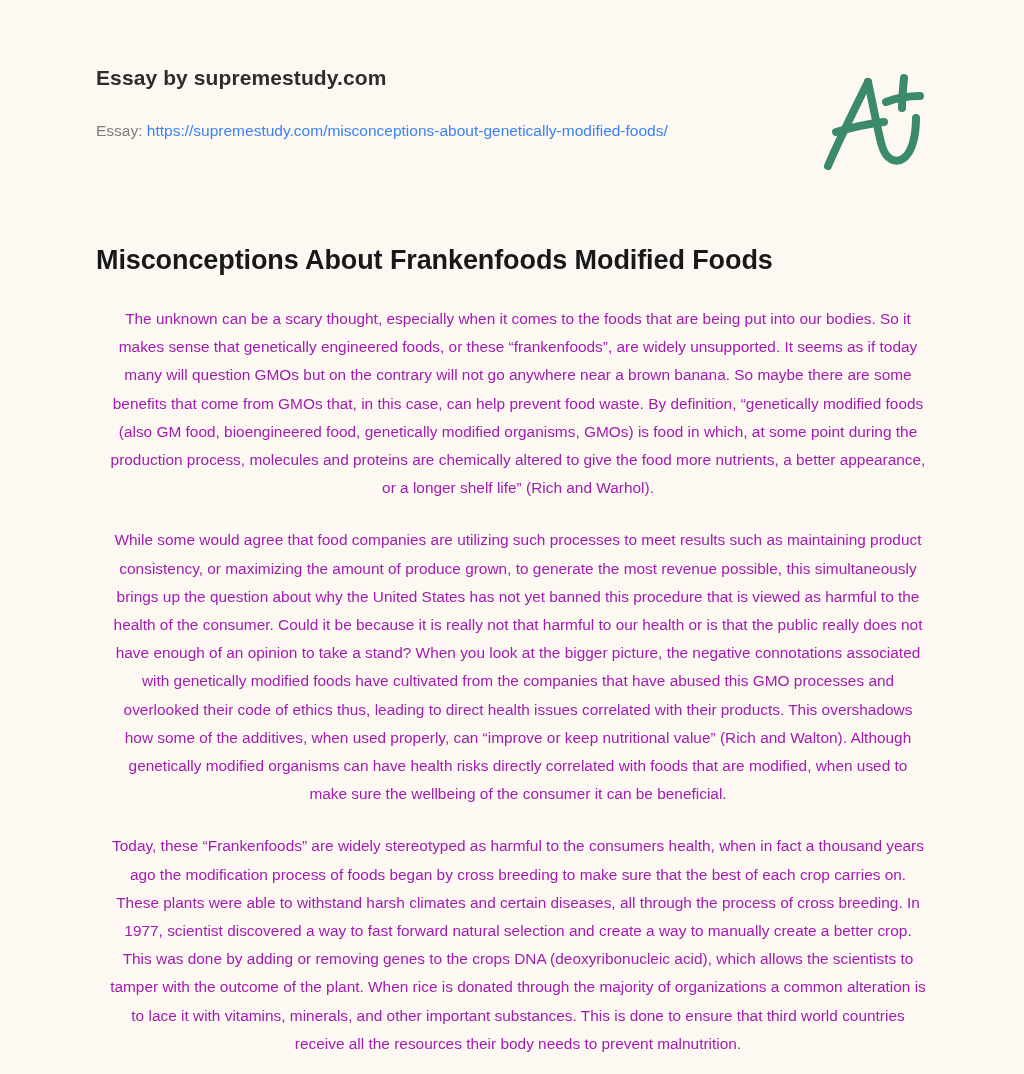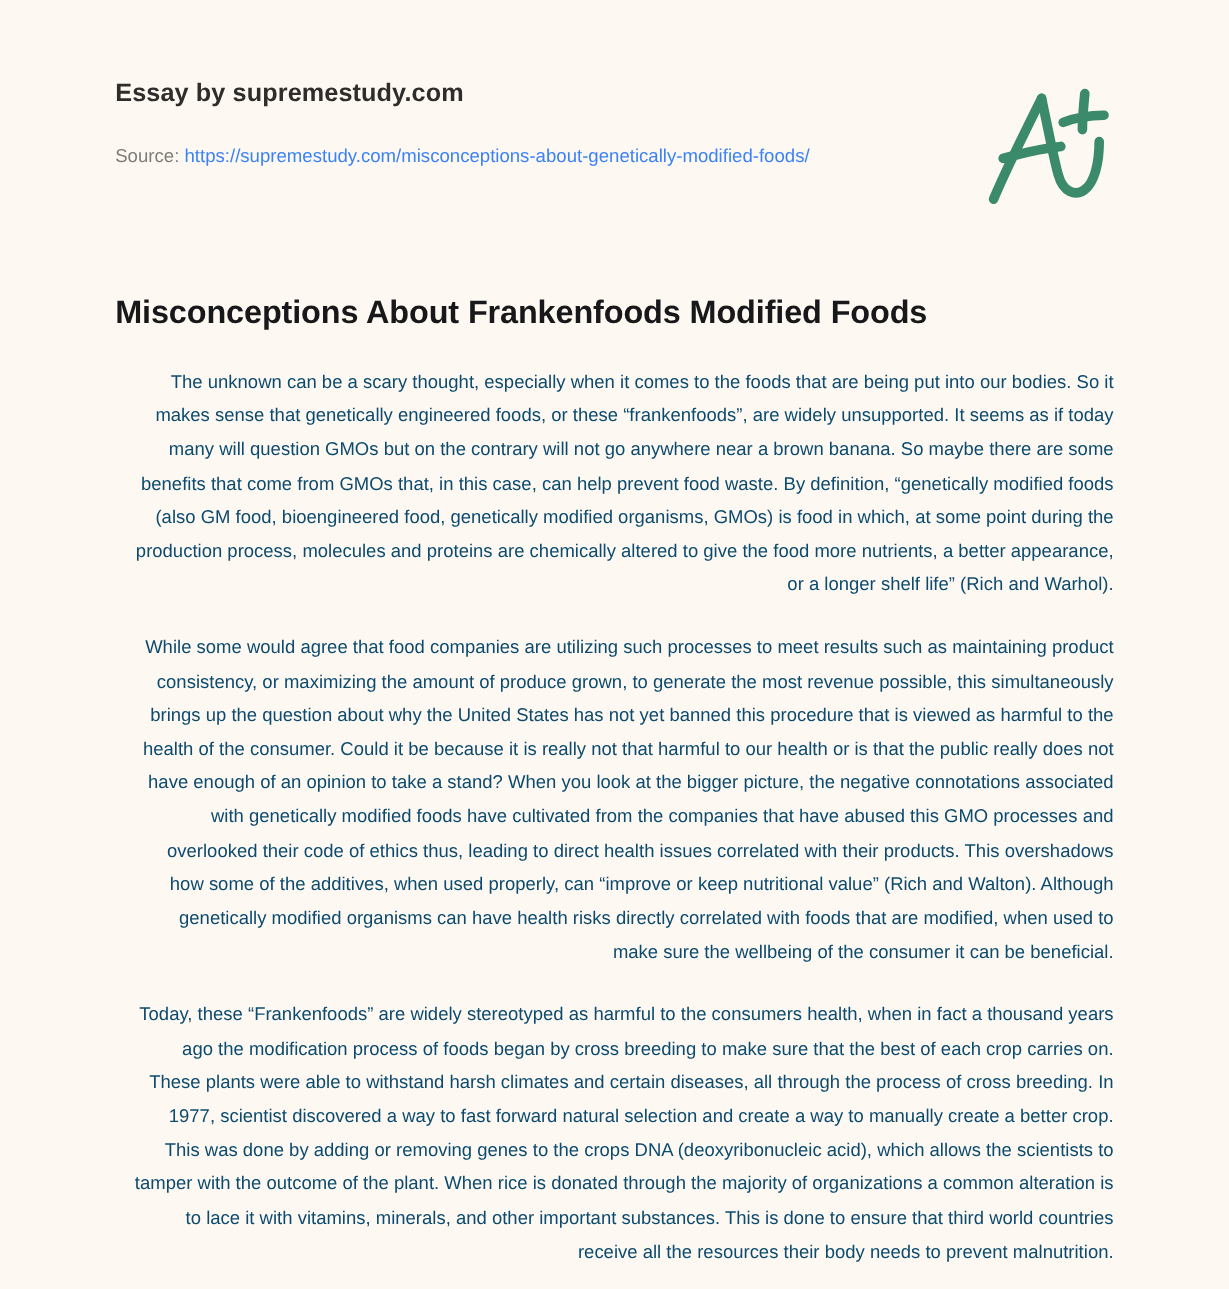--- a/index.html
+++ b/index.html
@@ -85,39 +85,39 @@
     color: #18181a;
     line-height: 34px;
     margin: 0 0 28px 0;
     letter-spacing: -0.1px;
   }
 
   .article-body p {
     margin: 0 0 24px 12px;
     font-size: 15.4px;
     line-height: 28.2px;
-    color: #0c4a6e;
-    text-align: right;
+    color: #a21caf;
+    text-align: center;
     letter-spacing: 0.01px;
   }
   .article-body p:last-child {
     margin-bottom: 0;
   }
 </style>
 </head>
 <body>
 
 <div class="page">
 
   <div class="header">
 
     <div class="byline">Essay by supremestudy.com</div>
 
     <div class="source-row">
-      <span class="source-label">Source: </span><a class="source-url" href="#" style="text-decoration:none;">https://supremestudy.com/misconceptions-about-genetically-modified-foods/</a>
+      <span class="source-label">Essay: </span><a class="source-url" href="#" style="text-decoration:none;">https://supremestudy.com/misconceptions-about-genetically-modified-foods/</a>
     </div>
 
     <div class="logo">
       <svg viewBox="0 0 120 112" xmlns="http://www.w3.org/2000/svg" fill="none" stroke="#3a8a6b" stroke-width="8" stroke-linecap="round" stroke-linejoin="round">
 
         <path d="M16 100 C 26 76, 42 44, 56 16"></path>
 
         <path d="M56 16 C 62 44, 66 66, 70 80 C 74 94, 84 98, 92 92
                  C 100 86, 104 70, 104 52"></path>
 

